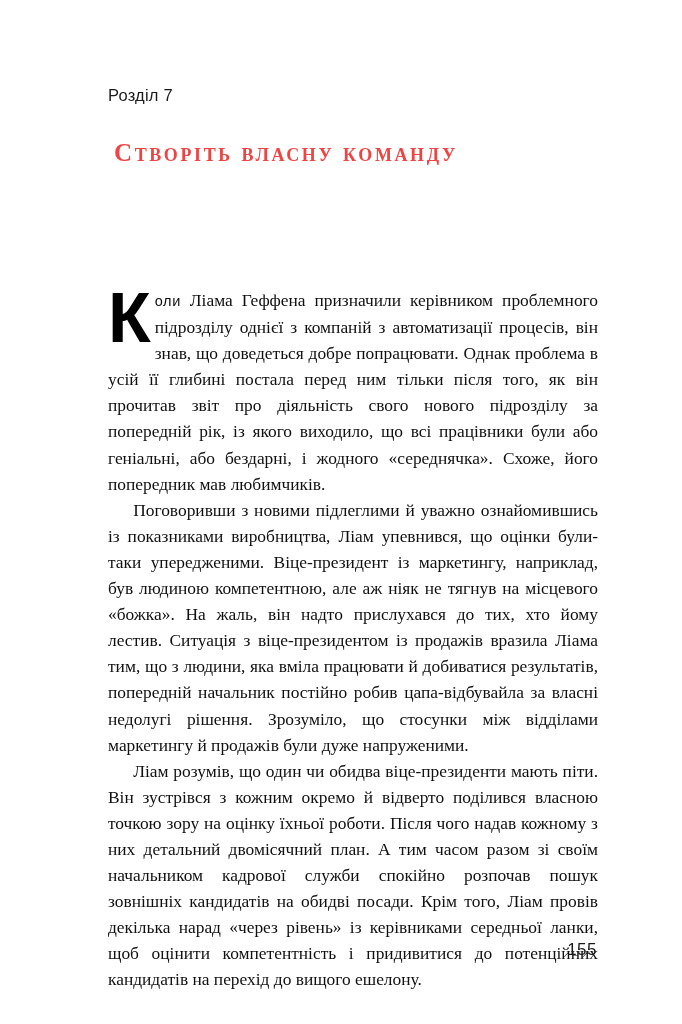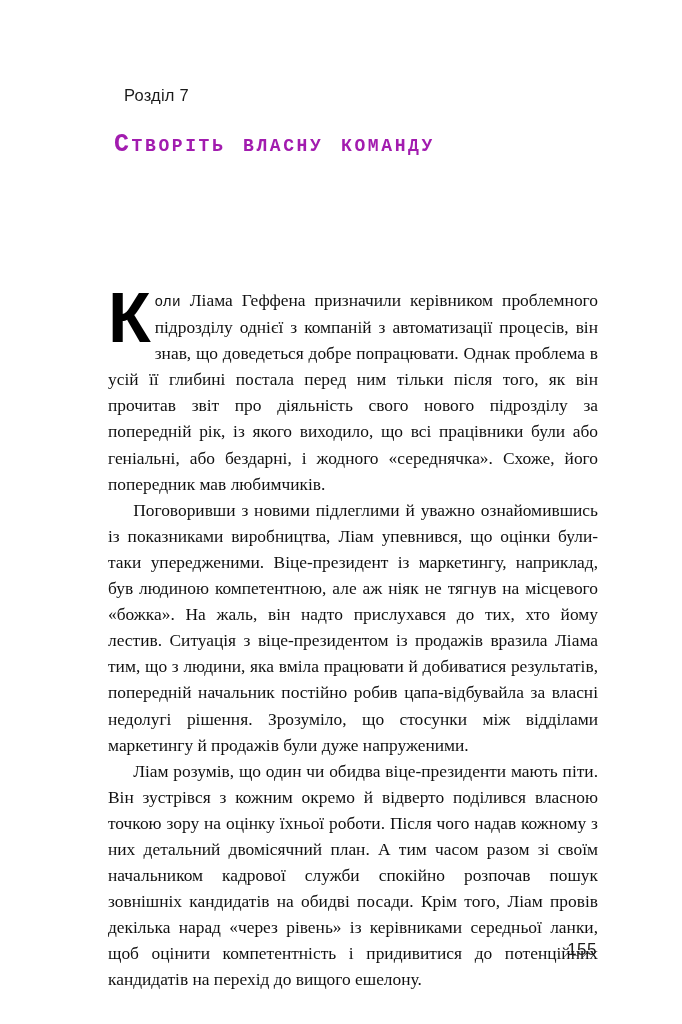--- a/index.html
+++ b/index.html
@@ -19,40 +19,40 @@
   .page {
     position: relative;
     width: 682px;
     height: 1024px;
     box-sizing: border-box;
   }
 
   
   .chapter-label {
     position: absolute;
-    left: 124px;
+    left: 108px;
     top: 86px;
     font-family: "Liberation Sans", "DejaVu Sans", sans-serif;
     font-size: 16.5px;
     font-weight: 400;
     letter-spacing: 0.2px;
     color: #1a1a1a;
     white-space: nowrap;
   }
 
   .chapter-title {
     position: absolute;
     left: 114px;
-    top: 114px;
-    font-family: Liberation Mono, monospace;
+    top: 122px;
+    font-family: Liberation Serif, serif;
     font-size: 25px;
     font-weight: 700;
     font-variant: small-caps;
     letter-spacing: 2.6px;
-    color: #a21caf;
+    color: #ef4444;
     white-space: nowrap;
     line-height: 1.1;
   }
 
   
   .body-text {
     position: absolute;
     left: 108px;
     top: 287px;
     width: 490px;

